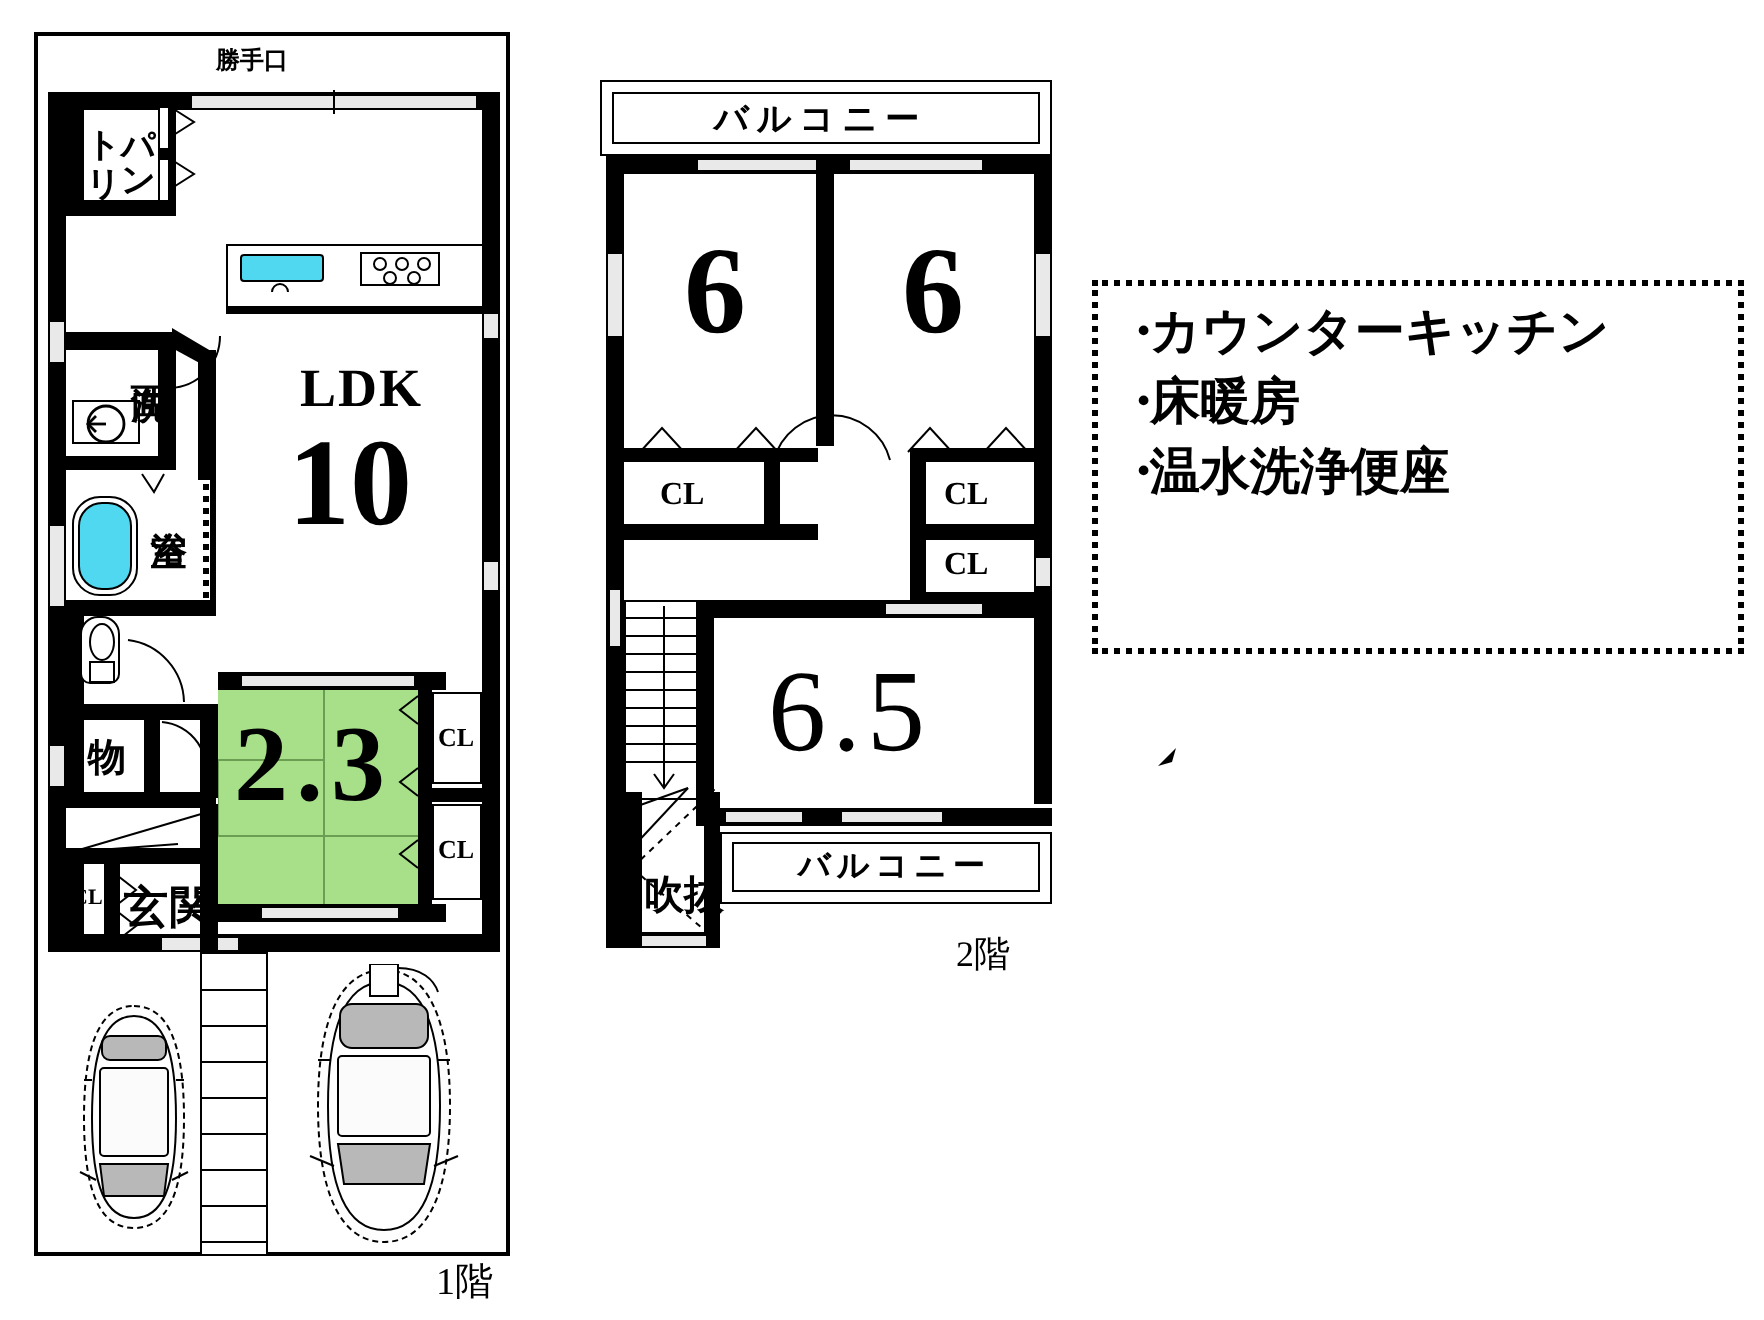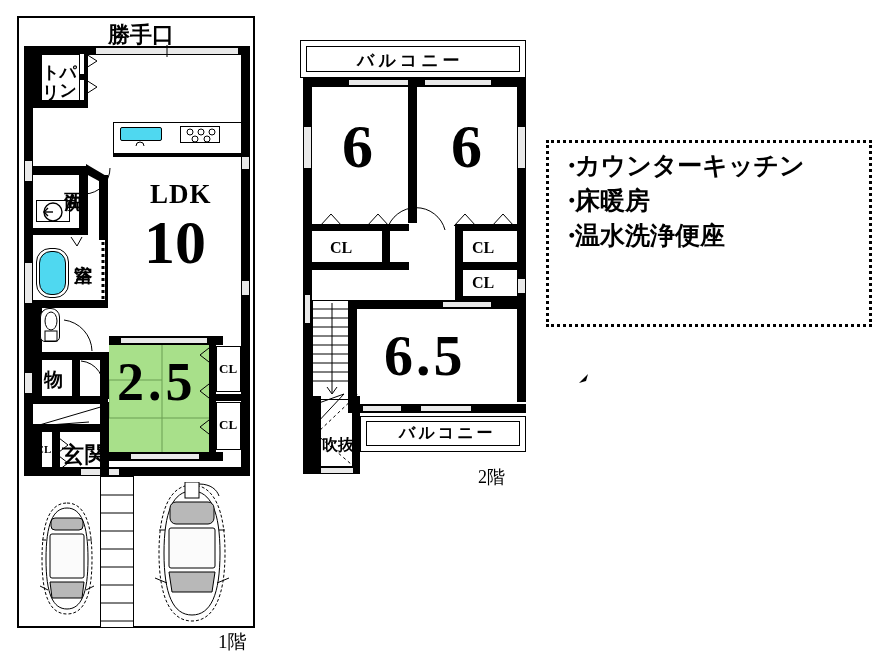--- a/index.html
+++ b/index.html
@@ -32,21 +32,21 @@
   #eq-list li .bul{display:inline-block;width:16px;}
   .tick{position:absolute;left:577px;top:372px;width:14px;height:14px;}
 </style>
 </head>
 <body>
 
 <div id="stage">
 
   <div class="abs" id="site"></div>
 
-  <div class="lbl jp" style="left:108px;top:24px;font-size:22px;">勝手口</div>
+  <div class="lbl jp" style="left:108px;top:24px;font-size:12px;">勝手口</div>
 
   <div class="wall" style="left:24px;top:46px;width:226px;height:9px;"></div>
 
   <div class="wall" style="left:24px;top:46px;width:9px;height:430px;"></div>
 
   <div class="wall" style="left:241px;top:46px;width:9px;height:110px;"></div>
   <div class="wall" style="left:241px;top:170px;width:9px;height:110px;"></div>
   <div class="wall" style="left:241px;top:296px;width:9px;height:180px;"></div>
 
   <div class="win" style="left:241px;top:156px;width:9px;height:14px;"></div>
@@ -170,21 +170,21 @@
   <svg class="abs" style="left:109px;top:344px;" width="106" height="110">
     <line x1="0" y1="36" x2="53" y2="36" stroke="#6b9e52" stroke-width="1"></line>
     <line x1="53" y1="0" x2="53" y2="110" stroke="#6b9e52" stroke-width="1"></line>
     <line x1="0" y1="74" x2="106" y2="74" stroke="#6b9e52" stroke-width="1"></line>
     <line x1="0" y1="36" x2="0" y2="74" stroke="#6b9e52" stroke-width="1"></line>
   </svg>
   <div class="wall" style="left:109px;top:336px;width:114px;height:9px;"></div>
   <div class="wall" style="left:109px;top:452px;width:114px;height:9px;"></div>
   <div class="win" style="left:120px;top:337px;width:88px;height:7px;"></div>
   <div class="win" style="left:130px;top:453px;width:70px;height:7px;"></div>
-  <div class="lbl" style="left:117px;top:355px;font-size:54px;font-weight:700;letter-spacing:4px;">2.5</div>
+  <div class="lbl" style="left:117px;top:355px;font-size:54px;font-weight:700;letter-spacing:4px;">2.3</div>
 
   <div class="wall" style="left:209px;top:344px;width:7px;height:110px;"></div>
   <div class="wall" style="left:209px;top:394px;width:33px;height:7px;"></div>
   <div class="thin" style="left:216px;top:346px;width:25px;height:46px;background:#fff;"></div>
   <div class="thin" style="left:216px;top:402px;width:25px;height:48px;background:#fff;"></div>
   <div class="lbl" style="left:219px;top:362px;font-size:13px;font-weight:700;">CL</div>
   <div class="lbl" style="left:219px;top:418px;font-size:13px;font-weight:700;">CL</div>
   <svg class="abs" style="left:199px;top:346px;" width="12" height="106">
     <polyline points="10,2 1,9 10,16" fill="none" stroke="#000" stroke-width="1"></polyline>
     <polyline points="10,38 1,45 10,52" fill="none" stroke="#000" stroke-width="1"></polyline>
@@ -305,34 +305,34 @@
     </svg>
   </div>
 
   <div class="wall" style="left:348px;top:300px;width:178px;height:9px;"></div>
   <div class="wall" style="left:348px;top:300px;width:9px;height:112px;"></div>
   <div class="wall" style="left:348px;top:404px;width:178px;height:9px;"></div>
   <svg class="abs" style="left:380px;top:302px;" width="62" height="6">
     <line x1="0" y1="3" x2="62" y2="3" stroke="#000" stroke-width="4" stroke-dasharray="4,3"></line>
   </svg>
   <div class="win" style="left:442px;top:301px;width:50px;height:7px;"></div>
-  <div class="lbl" style="left:384px;top:327px;font-size:58px;font-weight:700;letter-spacing:3px;">6.5</div>
+  <div class="lbl" style="left:384px;top:327px;font-size:58px;font-weight:400;letter-spacing:3px;">6.5</div>
   <div class="win" style="left:362px;top:405px;width:40px;height:7px;"></div>
   <div class="win" style="left:420px;top:405px;width:52px;height:7px;"></div>
 
   <div class="wall" style="left:312px;top:396px;width:9px;height:78px;"></div>
   <div class="wall" style="left:352px;top:396px;width:8px;height:78px;"></div>
   <div class="wall" style="left:312px;top:466px;width:48px;height:8px;"></div>
   <svg class="abs" style="left:314px;top:392px;" width="46" height="82">
     <line x1="2" y1="42" x2="44" y2="2" stroke="#000" stroke-width="1" stroke-dasharray="3,3"></line>
     <line x1="2" y1="42" x2="44" y2="78" stroke="#000" stroke-width="1" stroke-dasharray="3,3"></line>
     <line x1="2" y1="12" x2="30" y2="2" stroke="#000" stroke-width="1"></line>
     <line x1="2" y1="32" x2="30" y2="2" stroke="#000" stroke-width="1"></line>
   </svg>
-  <div class="lbl jp" style="left:322px;top:437px;font-size:16px;">吹抜</div>
+  <div class="lbl jp" style="left:322px;top:437px;font-size:20px;">吹抜</div>
   <div class="win" style="left:320px;top:467px;width:34px;height:7px;"></div>
 
   <div class="thin" style="left:360px;top:416px;width:166px;height:36px;"></div>
   <div class="thin" style="left:366px;top:421px;width:154px;height:25px;"></div>
   <div class="lbl jp" style="left:399px;top:425px;font-size:16px;letter-spacing:3px;">バルコニー</div>
 
   <div class="lbl" style="left:478px;top:468px;font-size:18px;">2階</div>
 
   <div class="abs" id="eq-box">
     <ul id="eq-list">

